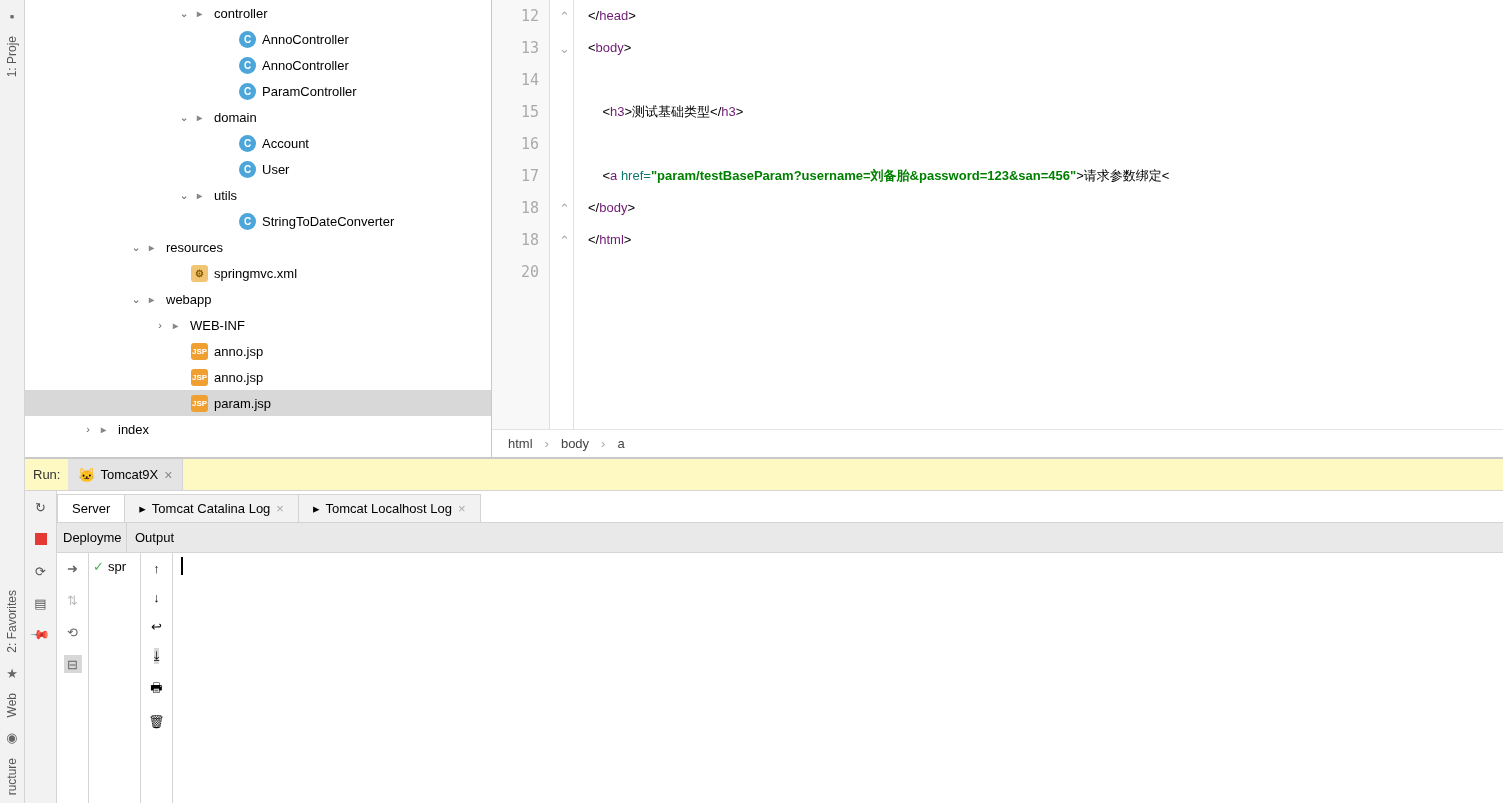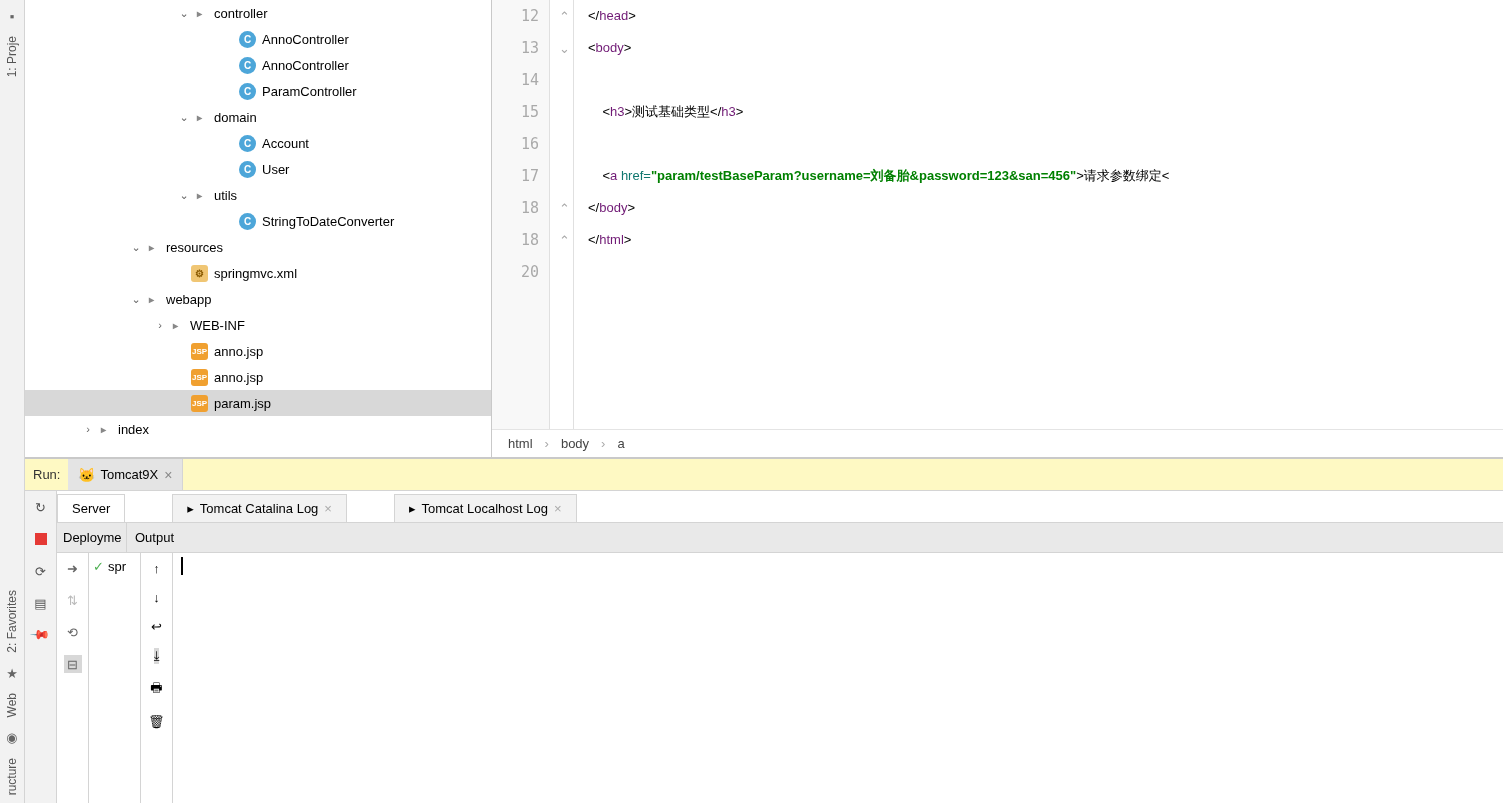--- a/index.html
+++ b/index.html
@@ -37,21 +37,21 @@
 .breadcrumb .sep { color: #aaa; }
 .run-panel { height: 345px; display: flex; flex-direction: column; border-top: 1px solid #c9c9c9; }
 .run-header { height: 32px; display: flex; align-items: center; background: #fef9c3; border-bottom: 1px solid #d4d4d4; }
 .run-label { padding: 0 8px; color: #333; }
 .run-tab { display: flex; align-items: center; gap: 6px; padding: 0 10px; height: 100%; background: #e4e4e4; border-right: 1px solid #d4d4d4; cursor: pointer; }
 .run-tab .close { color: #888; font-size: 14px; }
 .run-body { flex: 1; display: flex; }
 .run-toolbar { width: 32px; background: #f2f2f2; border-right: 1px solid #d4d4d4; display: flex; flex-direction: column; align-items: center; padding-top: 6px; gap: 12px; }
 .run-toolbar .btn { width: 20px; height: 20px; display: flex; align-items: center; justify-content: center; cursor: pointer; color: #555; }
 .run-content { flex: 1; display: flex; flex-direction: column; }
-.sub-tabs { height: 32px; display: flex; align-items: flex-end; background: #fff; border-bottom: 1px solid #d4d4d4; gap: 48px; }
+.sub-tabs { height: 32px; display: flex; align-items: flex-end; background: #fff; border-bottom: 1px solid #d4d4d4; }
 .sub-tab { padding: 6px 14px; border: 1px solid #d4d4d4; border-bottom: none; margin-right: -1px; background: #f2f2f2; cursor: pointer; display: flex; align-items: center; gap: 6px; }
 .sub-tab.active { background: #fff; }
 .sub-tab .x { color: #aaa; }
 .dep-out-row { height: 30px; display: flex; background: #e9e9e9; border-bottom: 1px solid #d4d4d4; align-items: center; }
 .dep-out-row .col1 { width: 70px; padding-left: 6px; border-right: 1px solid #d4d4d4; height: 100%; display: flex; align-items: center; overflow: hidden; }
 .dep-out-row .col2 { padding-left: 8px; }
 .output-area { flex: 1; display: flex; }
 .out-tb1 { width: 32px; border-right: 1px solid #d4d4d4; display: flex; flex-direction: column; align-items: center; padding-top: 6px; gap: 14px; }
 .out-tb1 .btn { width: 18px; height: 18px; display: flex; align-items: center; justify-content: center; color: #666; cursor: pointer; }
 .dep-col { width: 52px; border-right: 1px solid #d4d4d4; padding: 6px 4px; display: flex; align-items: flex-start; gap: 4px; overflow: hidden; }

